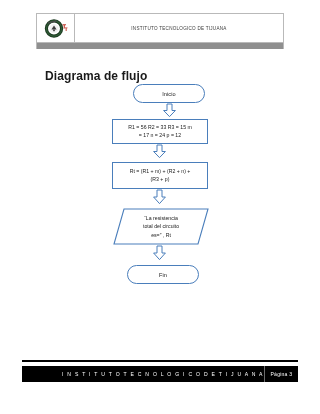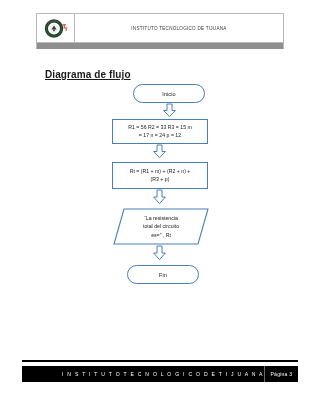--- a/index.html
+++ b/index.html
@@ -76,24 +76,23 @@
     width: 26px;
     height: 22px;
   }
   .logo-wrap svg { display: block; }
 
   
   #section-title {
     position: absolute;
     left: 45px;
     top: 69px;
-    font-size: 10px;
+    font-size: 12px;
     font-weight: bold;
     color: #1a1a1a;
-    text-decoration: underline;
     letter-spacing: 0.1px;
   }
 
   
   #flow {
     position: absolute;
     left: 0;
     top: 78px;
     width: 320px;
     height: 230px;

